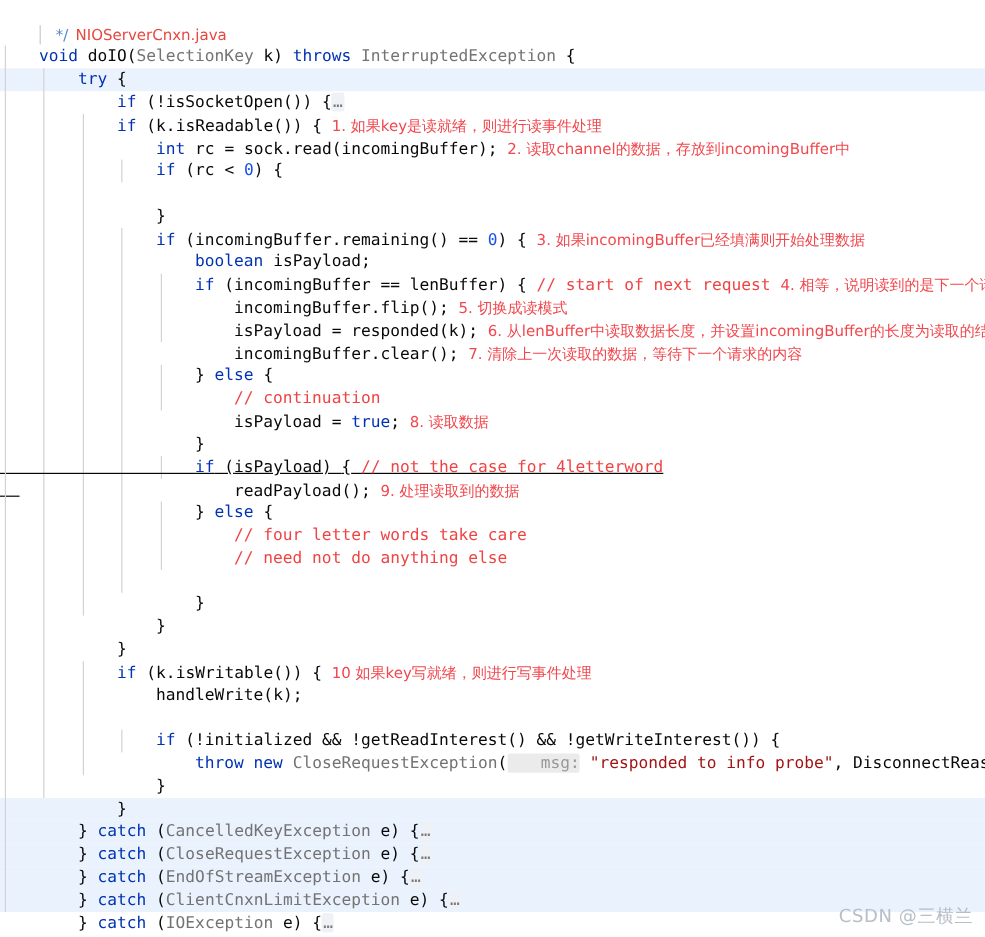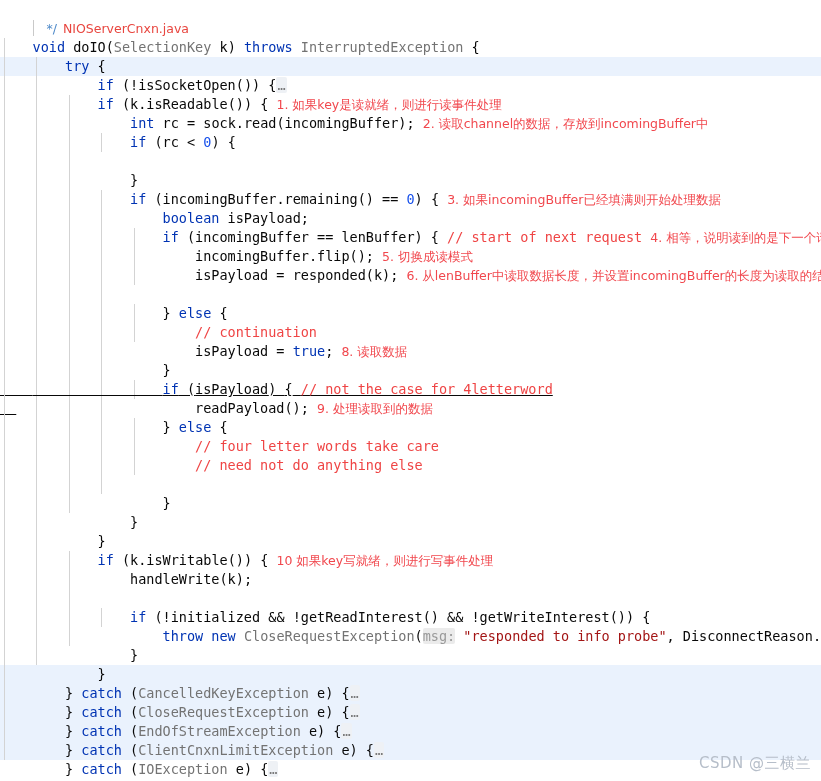--- a/index.html
+++ b/index.html
@@ -37,21 +37,21 @@
   .txt{ position:relative; z-index:2; display:inline; }
 
   
   .kw   { color:#0033b3; }        
   .cls  { color:#737373; }        
   .id   { color:#080808; }
   .strq { color:#a31515; }        
   .num  { color:#1750eb; }
   .cmt2 { color:#ef4444; }        
   .fold { color:#7a7a7a; background:#eef1f5; border-radius:2px; padding:0 1px;}
-  .hint { color:#999999; background:#ebebeb; border-radius:2px; }
+  .hint { color:#999999; background:#ebebeb; border-radius:2px;padding-left:28px; }
   .cn   { color:#f1474d; font-family:"DejaVu Sans","Liberation Sans",sans-serif; font-size:12.5px; }
   .fname{ color:#e8463f; font-family:"DejaVu Sans","Liberation Sans",sans-serif; font-size:12.5px; }
   .starc{ color:#4f8ac9; font-family:"DejaVu Sans","Liberation Sans",sans-serif; font-size:12.5px; }
   .brace{ color:#080808; }
   .watermark{
     position:absolute;
     right:10px; bottom:8px;
     font-family:"DejaVu Sans","Liberation Sans",sans-serif;
     font-size:15px;
     color:#b6bec9;
@@ -112,20 +112,23 @@
   </div>
 
   <div class="code-line" style="top:228px;">
     <span class="txt">                    <span class="id">incomingBuffer</span>.<span class="id">flip</span>(); <span class="cn">5. 切换成读模式</span></span>
   </div>
 
   <div class="code-line" style="top:247px;">
     <span class="txt">                    <span class="id">isPayload</span> = <span class="id">responded</span>(<span class="id">k</span>); <span class="cn">6. 从lenBuffer中读取数据长度，并设置incomingBuffer的长度为读取的结果</span></span>
   </div>
 
+  <div class="code-line" style="top:266px;">
+    <span class="txt">                    <span class="id">incomingBuffer</span>.<span class="id">clear</span>(); <span class="cn">7. 清除上一次读取的数据，等待下一个请求的内容</span></span>
+  </div>
 
   <div class="code-line" style="top:285px;">
     <span class="txt">                <span class="brace">}</span> <span class="kw">else</span> <span class="brace">{</span></span>
   </div>
 
   <div class="code-line" style="top:304px;">
     <span class="txt">                    <span class="cmt2">// continuation</span></span>
   </div>
 
   <div class="code-line" style="top:323px;">

